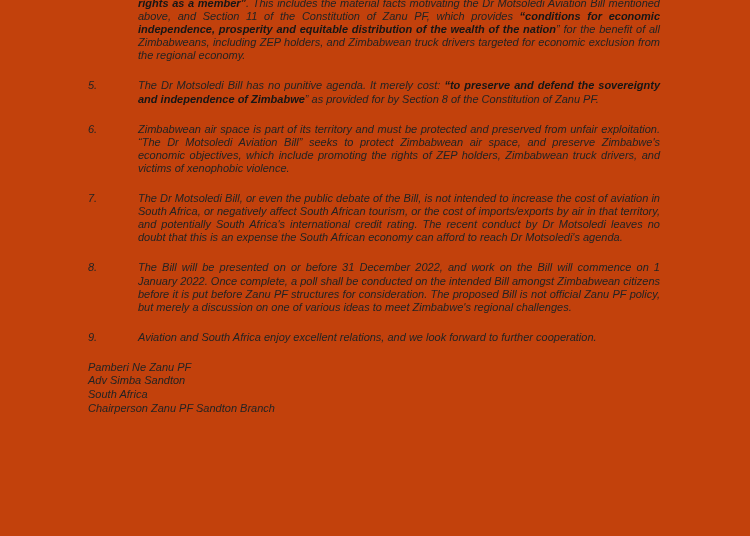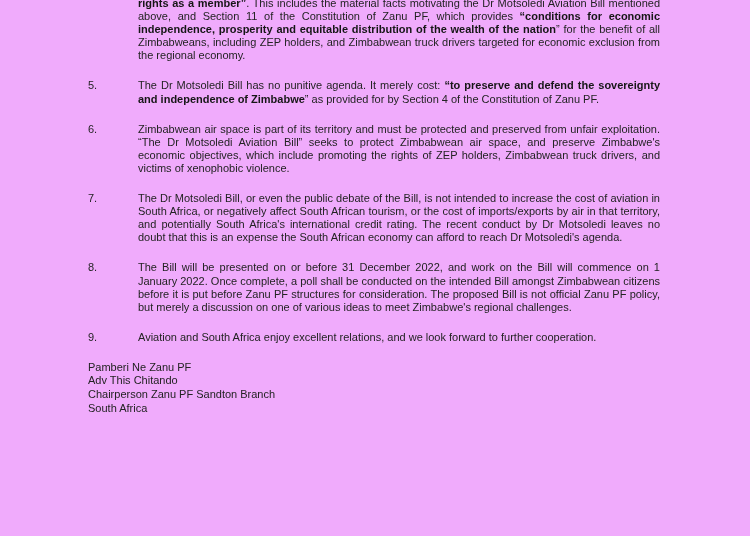--- a/index.html
+++ b/index.html
@@ -4,24 +4,25 @@
 <style>
   html, body {
     margin: 0;
     padding: 0;
     background: #ffffff;
   }
   .page {
     position: relative;
     width: 750px;
     height: 536px;
-    background: #f0abfc;
+    background: #c2410c;
     overflow: hidden;
     font-family: "Liberation Sans", "DejaVu Sans", sans-serif;
     color: #232323;
+    font-style: italic;
   }
   .content {
     position: absolute;
     left: 88px;
     top: -3px;
     width: 572px;
     font-size: 11px;
     line-height: 13.1px;
   }
   .para {
@@ -53,39 +54,39 @@
 
 <div class="page">
   <div class="content">
     <div id="paragraphs">
         <div class="para">
           <span class="num"></span>
           <div class="ptext"><b>rights as a member”</b><span>.  This includes the material facts motivating the Dr Motsoledi Aviation Bill mentioned above, and Section 11 of the Constitution of Zanu PF, which provides </span><b>“conditions for economic independence, prosperity and equitable distribution of the wealth of the nation</b><span>” for the benefit of all Zimbabweans, including ZEP holders, and Zimbabwean truck drivers targeted for economic exclusion from the regional economy.</span></div>
         </div>
         <div class="para">
           <span class="num">5.</span>
-          <div class="ptext"><span>The Dr Motsoledi Bill has no punitive agenda.  It merely cost: </span><b>“to preserve and defend the sovereignty and independence of Zimbabwe</b><span>” as provided for by Section 4 of the Constitution of Zanu PF.</span></div>
+          <div class="ptext"><span>The Dr Motsoledi Bill has no punitive agenda.  It merely cost: </span><b>“to preserve and defend the sovereignty and independence of Zimbabwe</b><span>” as provided for by Section 8 of the Constitution of Zanu PF.</span></div>
         </div>
         <div class="para">
           <span class="num">6.</span>
           <div class="ptext"><span>Zimbabwean air space is part of its territory and must be protected and preserved from unfair exploitation. “The Dr Motsoledi Aviation Bill” seeks to protect Zimbabwean air space, and preserve Zimbabwe's economic objectives, which include promoting the rights of ZEP holders, Zimbabwean truck drivers, and victims of xenophobic violence.</span></div>
         </div>
         <div class="para">
           <span class="num">7.</span>
           <div class="ptext"><span>The Dr Motsoledi Bill, or even the public debate of the Bill, is not intended to increase the cost of aviation in South Africa, or negatively affect South African tourism, or the cost of imports/exports by air in that territory, and potentially South Africa's international credit rating.  The recent conduct by Dr Motsoledi leaves no doubt that this is an expense the South African economy can afford to reach Dr Motsoledi's agenda.</span></div>
         </div>
         <div class="para">
           <span class="num">8.</span>
           <div class="ptext"><span>The Bill will be presented on or before 31 December 2022, and work on the Bill will commence on 1 January 2022.  Once complete, a poll shall be conducted on the intended Bill amongst Zimbabwean citizens before it is put before Zanu PF structures for consideration.  The proposed Bill is not official Zanu PF policy, but merely a discussion on one of various ideas to meet Zimbabwe's regional challenges.</span></div>
         </div>
         <div class="para">
           <span class="num">9.</span>
           <div class="ptext"><span>Aviation and South Africa enjoy excellent relations, and we look forward to further cooperation.</span></div>
         </div>
       </div>
     <div id="signature" class="signature">
         <div class="sig-line">Pamberi Ne Zanu PF</div>
-        <div class="sig-line">Adv This Chitando</div>
+        <div class="sig-line">Adv Simba Sandton</div>
+        <div class="sig-line">South Africa</div>
         <div class="sig-line">Chairperson Zanu PF Sandton Branch</div>
-        <div class="sig-line">South Africa</div>
       </div>
   </div>
 </div>
 
 </body></html>

